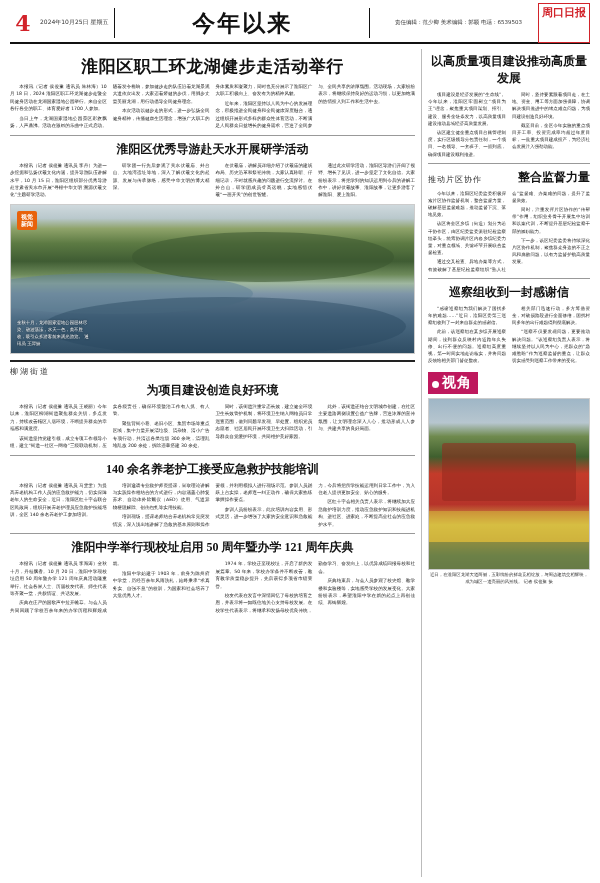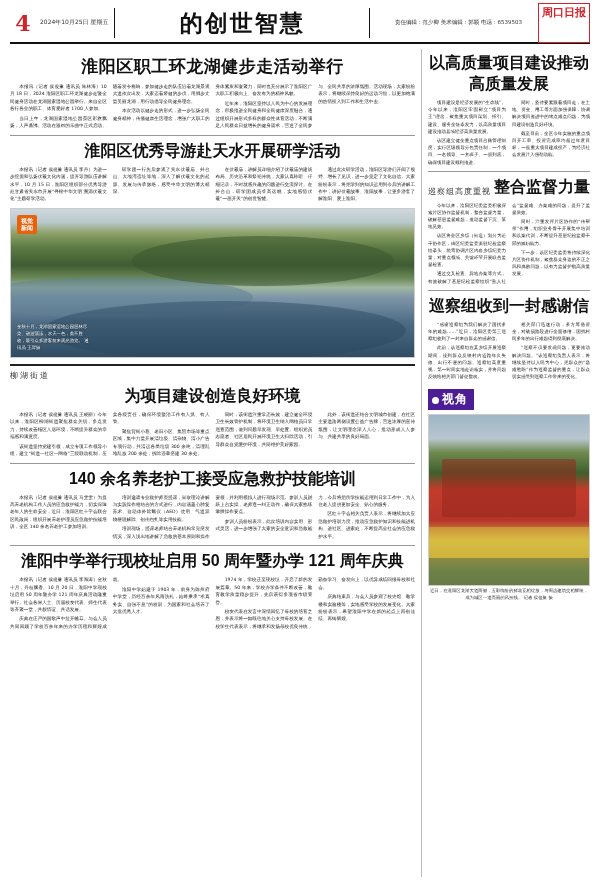--- a/index.html
+++ b/index.html
@@ -87,28 +87,28 @@
   
   h1.hl {
     font-size: 17px;
     font-weight: bold;
     text-align: center;
     margin: 6px 0 5px 0;
     font-family: "DejaVu Serif", "Liberation Serif", serif;
     letter-spacing: 0.5px;
   }
   h2.hl {
-    font-size: 16px;
+    font-size: 12px;
     font-weight: bold;
     text-align: center;
     margin: 5px 0 4px 0;
-    font-family: Liberation Sans, sans-serif;
+    font-family: Liberation Serif, serif;
   }
   h3.hl {
-    font-size: 16px;
+    font-size: 12px;
     font-weight: bold;
     text-align: center;
     margin: 4px 0 4px 0;
     font-family: "DejaVu Serif", "Liberation Serif", serif;
   }
   .kicker {
     font-size: 8px;
     color: #333;
     text-align: center;
     margin: 4px 0 1px 0;
@@ -196,23 +196,23 @@
     width: 74px;
     color: #fff;
     font-size: 4.4px;
     line-height: 1.6;
     text-shadow: 0 0 2px rgba(0,0,0,.8);
   }
 
   
   .sec-tag {
     display: inline-block;
-    background: #4c1d95;
+    background: #be185d;
     color: #fff;
-    font-size: 12px;
+    font-size: 14px;
     font-weight: bold;
     padding: 2px 6px 2px 4px;
     letter-spacing: 1px;
   }
   .sec-tag .dot {
     display: inline-block;
     width: 7px; height: 7px;
     background: #fff;
     border-radius: 50%;
     margin-right: 3px;
@@ -229,21 +229,21 @@
   }
 </style>
 </head>
 <body>
 
 <div class="page">
 
   <div class="masthead">
     <div class="page-num">4</div>
     <div class="issue-date">2024年10月25日 星期五</div>
-    <div class="mast-title">的创世智慧</div>
+    <div class="mast-title">今年以来</div>
     <div class="mast-right">责任编辑：范少卿    美术编辑：郭颖    电话：6539503</div>
     <div class="mast-logo">周口日报</div>
   </div>
 
   <div class="content">
 
     <div class="col-left">
 
       <h1 class="hl">淮阳区职工环龙湖健步走活动举行</h1>
       <div class="cols4 body">
@@ -314,21 +314,21 @@
       <div class="cols2 body-r">
         <p>项目建设是经济发展的“生命线”。今年以来，淮阳区牢固树立“项目为王”理念，聚焦重大项目谋划、招引、建设、服务全链条发力，以高质量项目建设推动县域经济高质量发展。</p>
         <p>该区建立健全重点项目台账管理制度，实行区级领导分包责任制，一个项目、一名领导、一套班子、一抓到底，确保项目建设顺利推进。</p>
         <p>同时，坚持要素跟着项目走，在土地、资金、用工等方面加强保障，协调解决项目推进中的堵点难点问题，为项目建设创造良好环境。</p>
         <p>截至目前，全区今年实施的重点项目开工率、投资完成率均超过年度目标，一批重大项目建成投产，为经济社会发展注入强劲动能。</p>
       </div>
 
       <hr class="rule">
 
       <div style="display:flex;align-items:flex-end;justify-content:space-between;">
-        <div class="kicker-left" style="letter-spacing:1px;">巡察组高度重视</div>
+        <div class="kicker-left" style="letter-spacing:1px;">推动片区协作</div>
         <h3 class="hl" style="margin:0;">整合监督力量</h3>
       </div>
       <div class="cols2 body-r" style="margin-top:4px;">
         <p>今年以来，淮阳区纪委监委积极探索片区协作监督机制，整合监督力量，破解基层监督难题，推动监督下沉、落地见效。</p>
         <p>该区将全区乡镇（街道）划分为若干协作区，由区纪委监委派驻纪检监察组牵头，统筹协调片区内各乡镇纪委力量，对重点领域、关键环节开展联合监督检查。</p>
         <p>通过交叉检查、异地办案等方式，有效破解了基层纪检监察组织“熟人社会”监督难、办案难的问题，提升了监督质效。</p>
         <p>同时，注重发挥片区协作的“传帮带”作用，组织业务骨干开展集中培训和以案代训，不断提升基层纪检监察干部的履职能力。</p>
         <p>下一步，该区纪委监委将持续深化片区协作机制，聚焦群众身边的不正之风和腐败问题，以有力监督护航高质量发展。</p>
       </div>
 

